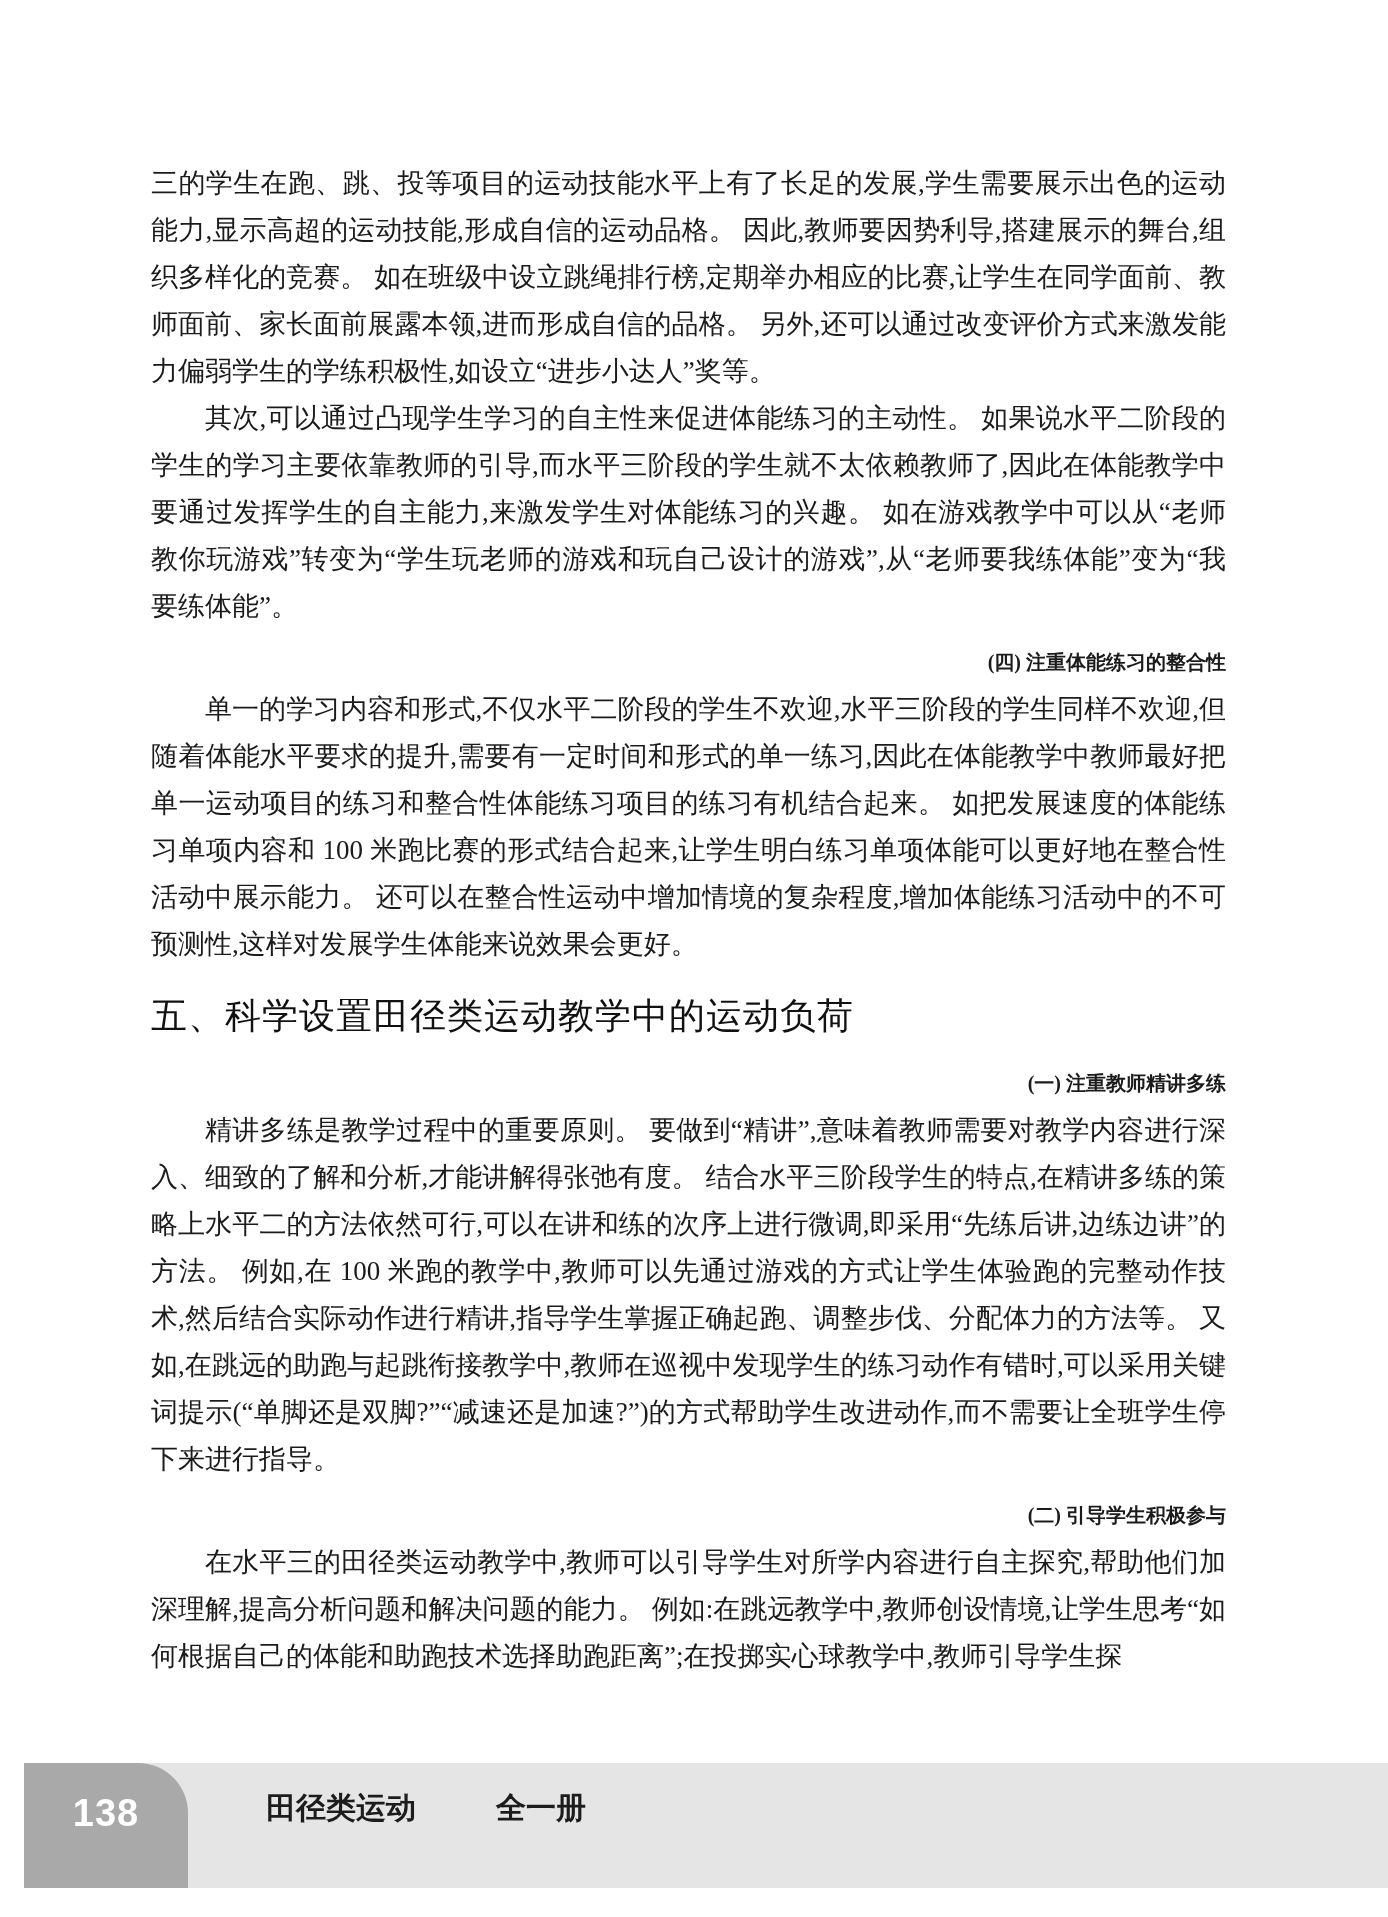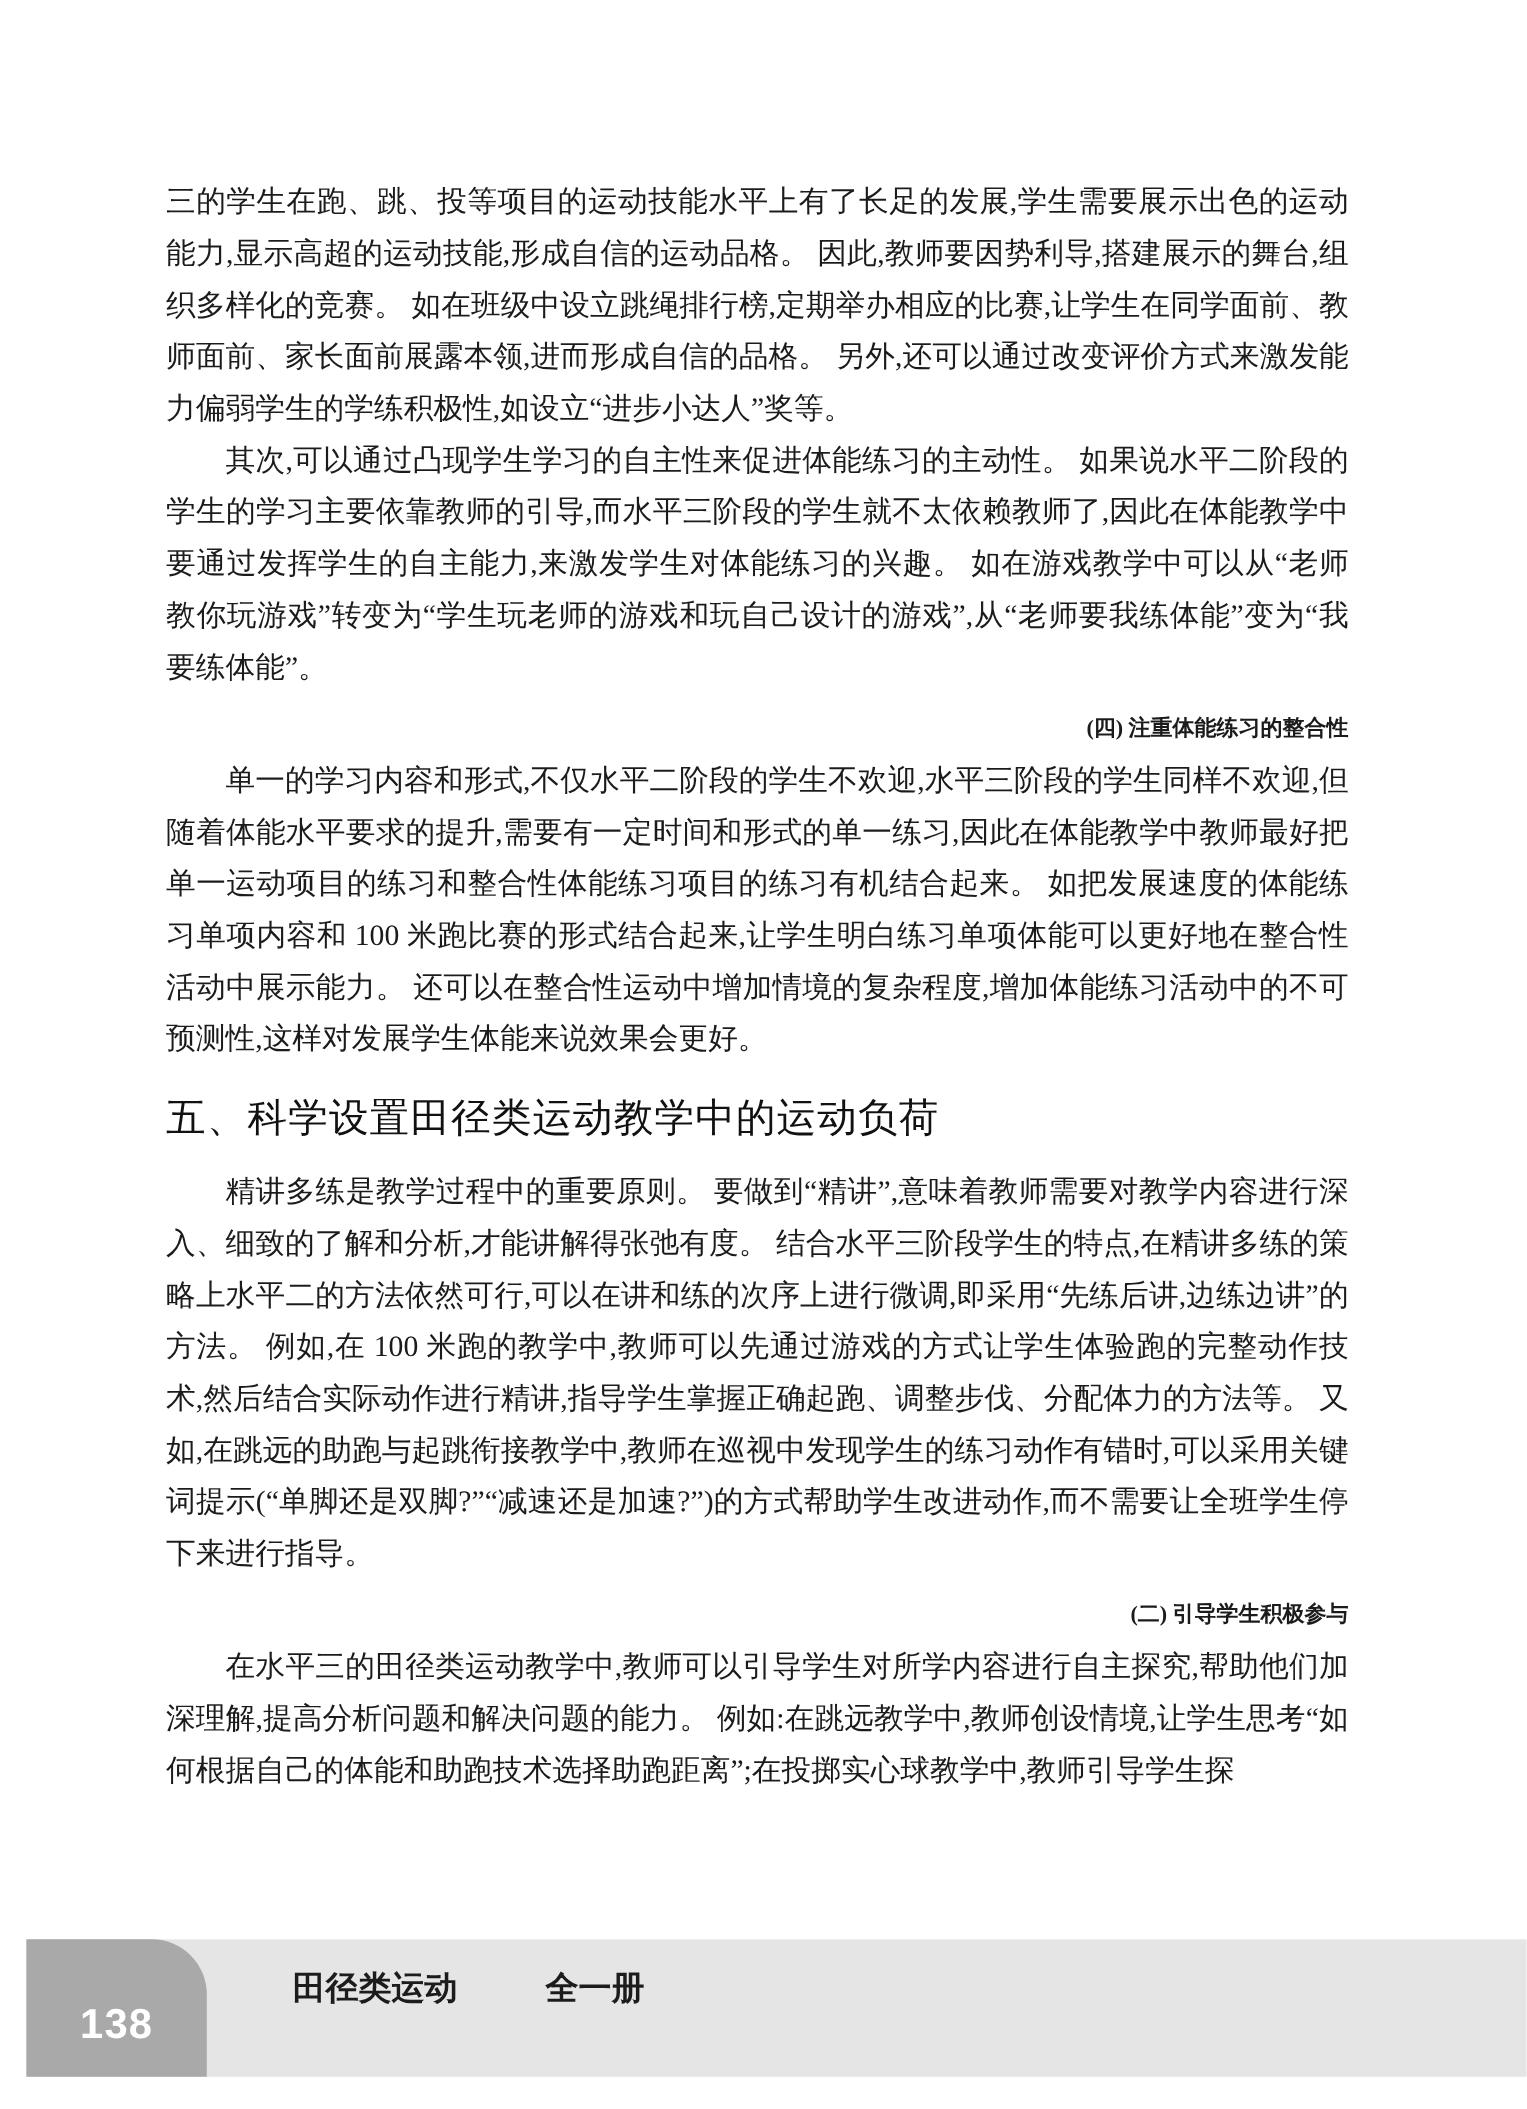--- a/index.html
+++ b/index.html
@@ -61,21 +61,21 @@
   }
   .page-badge {
     position: absolute;
     left: 0;
     top: 0;
     width: 164px;
     height: 125px;
     background: #a9a9a9;
     border-top-right-radius: 50px;
     display: flex;
-    align-items: flex-end;
+    align-items: center;
     justify-content: center;
     padding-bottom: 25px;
     box-sizing: border-box;
   }
   .page-number {
     font-family: "Liberation Sans", "DejaVu Sans", sans-serif;
     font-weight: 700;
     font-size: 38px;
     color: #ffffff;
     letter-spacing: 1px;
@@ -100,20 +100,21 @@
 <body>
 
 <div class="page">
 
   <div class="text-column">
     <p class="para no-indent">三的学生在跑、跳、投等项目的运动技能水平上有了长足的发展,学生需要展示出色的运动能力,显示高超的运动技能,形成自信的运动品格。 因此,教师要因势利导,搭建展示的舞台,组织多样化的竞赛。 如在班级中设立跳绳排行榜,定期举办相应的比赛,让学生在同学面前、教师面前、家长面前展露本领,进而形成自信的品格。 另外,还可以通过改变评价方式来激发能力偏弱学生的学练积极性,如设立“进步小达人”奖等。</p>
     <p class="para">其次,可以通过凸现学生学习的自主性来促进体能练习的主动性。 如果说水平二阶段的学生的学习主要依靠教师的引导,而水平三阶段的学生就不太依赖教师了,因此在体能教学中要通过发挥学生的自主能力,来激发学生对体能练习的兴趣。 如在游戏教学中可以从“老师教你玩游戏”转变为“学生玩老师的游戏和玩自己设计的游戏”,从“老师要我练体能”变为“我要练体能”。</p>
     <h3 class="sub-heading">(四) 注重体能练习的整合性</h3>
     <p class="para">单一的学习内容和形式,不仅水平二阶段的学生不欢迎,水平三阶段的学生同样不欢迎,但随着体能水平要求的提升,需要有一定时间和形式的单一练习,因此在体能教学中教师最好把单一运动项目的练习和整合性体能练习项目的练习有机结合起来。 如把发展速度的体能练习单项内容和 100 米跑比赛的形式结合起来,让学生明白练习单项体能可以更好地在整合性活动中展示能力。 还可以在整合性运动中增加情境的复杂程度,增加体能练习活动中的不可预测性,这样对发展学生体能来说效果会更好。</p>
     <h2 class="section-heading">五、科学设置田径类运动教学中的运动负荷</h2>
+    <h3 class="sub-heading">(一) 注重教师精讲多练</h3>
     <p class="para">精讲多练是教学过程中的重要原则。 要做到“精讲”,意味着教师需要对教学内容进行深入、细致的了解和分析,才能讲解得张弛有度。 结合水平三阶段学生的特点,在精讲多练的策略上水平二的方法依然可行,可以在讲和练的次序上进行微调,即采用“先练后讲,边练边讲”的方法。 例如,在 100 米跑的教学中,教师可以先通过游戏的方式让学生体验跑的完整动作技术,然后结合实际动作进行精讲,指导学生掌握正确起跑、调整步伐、分配体力的方法等。 又如,在跳远的助跑与起跳衔接教学中,教师在巡视中发现学生的练习动作有错时,可以采用关键词提示(“单脚还是双脚?”“减速还是加速?”)的方式帮助学生改进动作,而不需要让全班学生停下来进行指导。</p>
     <h3 class="sub-heading">(二) 引导学生积极参与</h3>
     <p class="para">在水平三的田径类运动教学中,教师可以引导学生对所学内容进行自主探究,帮助他们加深理解,提高分析问题和解决问题的能力。 例如:在跳远教学中,教师创设情境,让学生思考“如何根据自己的体能和助跑技术选择助跑距离”;在投掷实心球教学中,教师引导学生探</p>
   </div>
 
   <div class="footer-band">
     <div class="page-badge">
       <span class="page-number">138</span>
     </div>
     <div class="footer-title">

